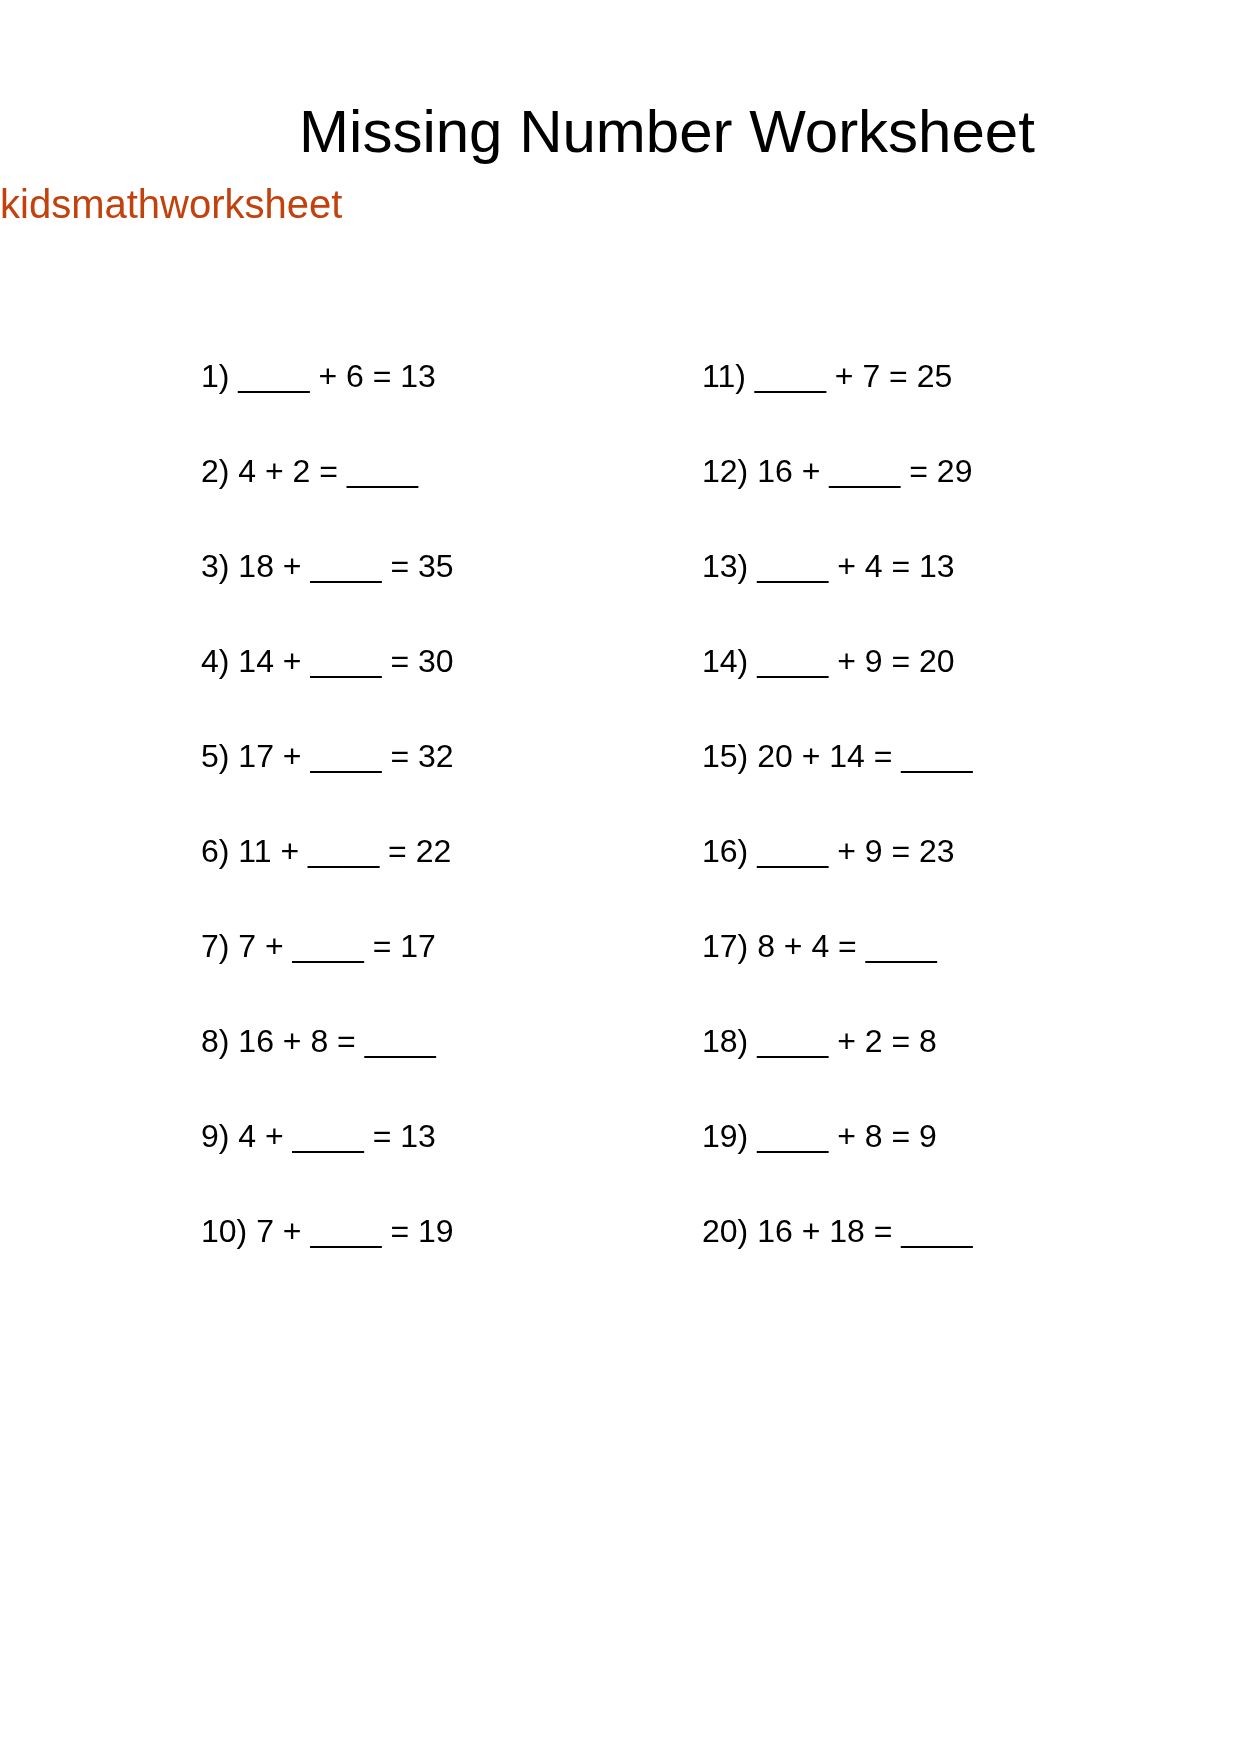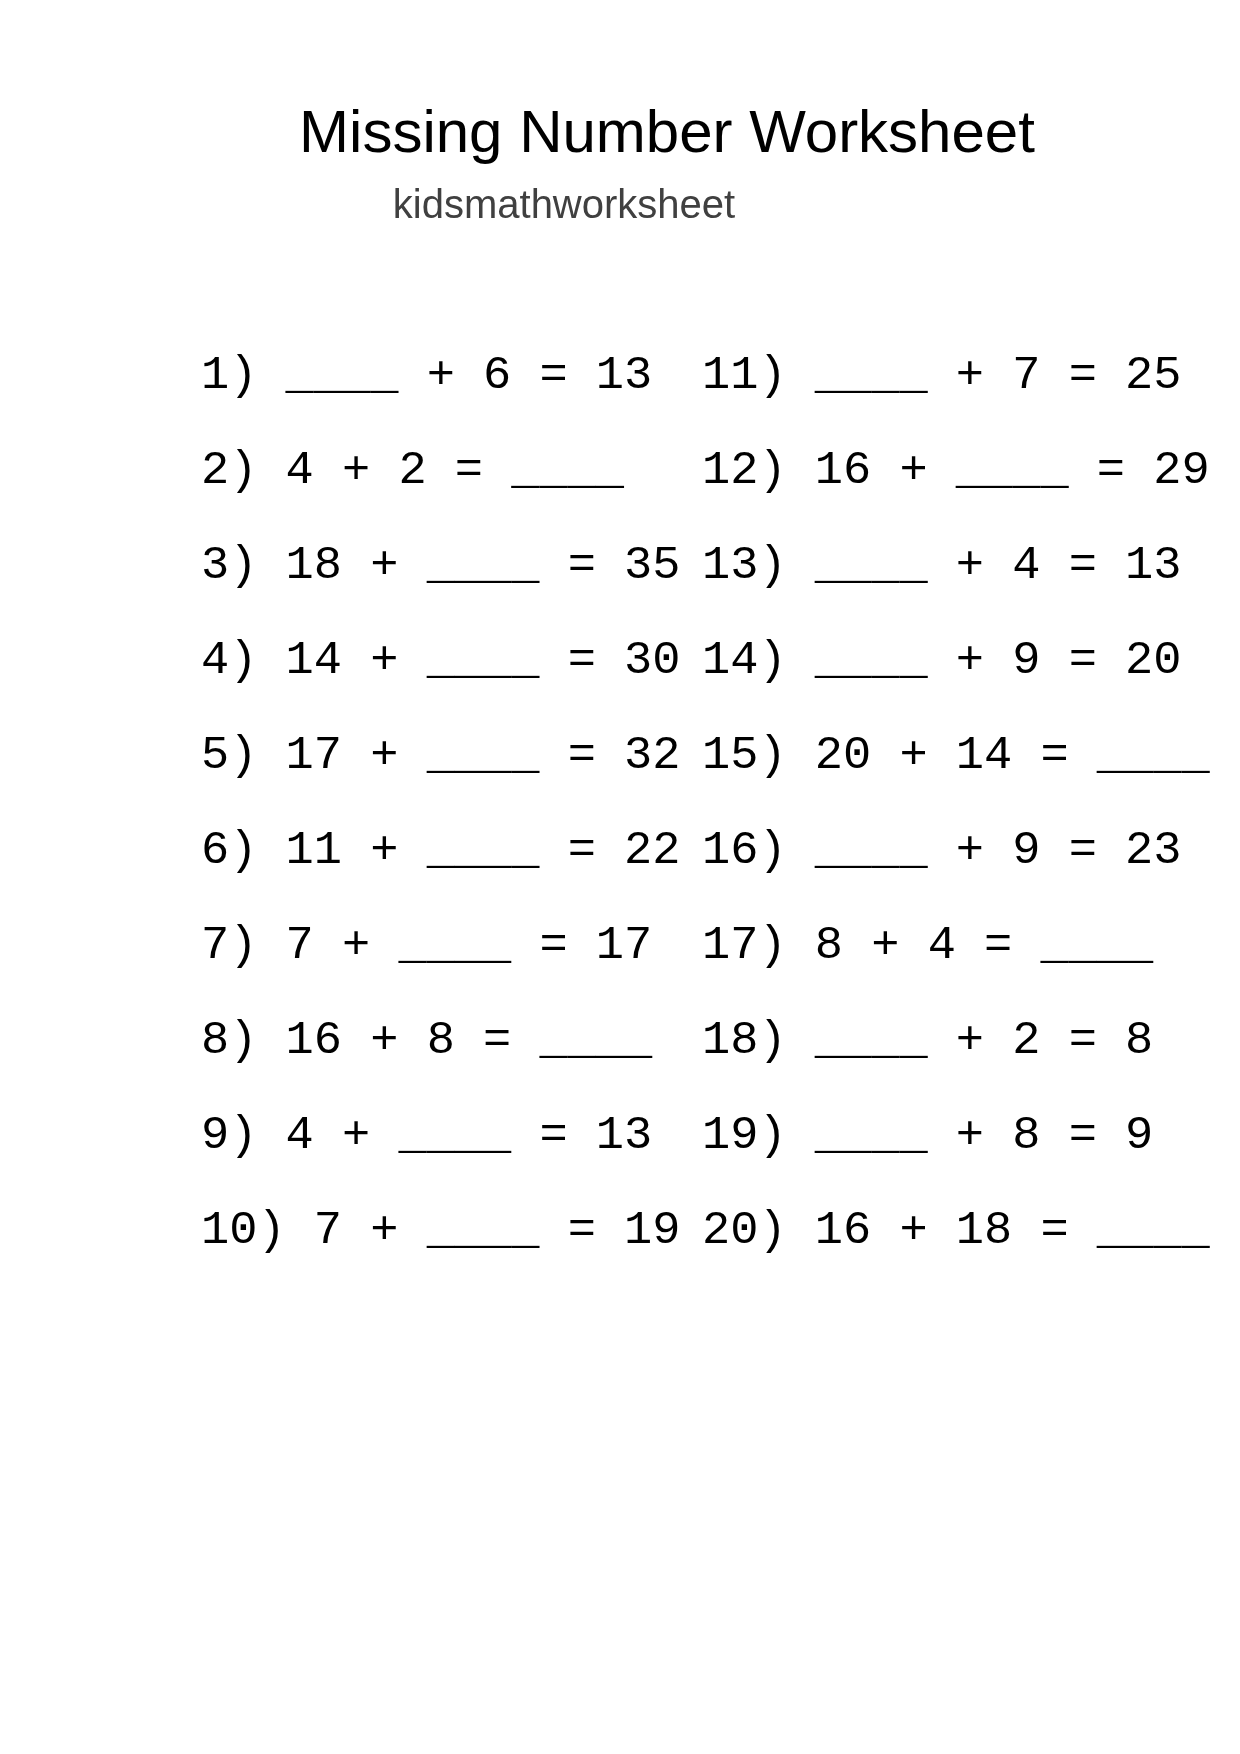--- a/index.html
+++ b/index.html
@@ -25,38 +25,36 @@
       line-height: 72px;
       font-weight: normal;
       margin: 0;
       white-space: nowrap;
     }
     .subtitle {
       position: absolute;
       left: 0;
       width: 1128px;
       top: 180px;
-      text-align: center;
       font-size: 40px;
       line-height: 48px;
-      color: #404040;
+      color: #c2410c;
       white-space: nowrap;
     }
     .column {
       position: absolute;
       top: 352px;
     }
     .column.left { left: 201px; }
     .column.right { left: 702px; }
     .problem {
-      font-size: 47px;
+      font-size: 32px;
       line-height: 48px;
       height: 95px;
       white-space: nowrap;
-      font-family: Liberation Mono, monospace;
     }
   </style>
 </head>
 <body>
 
 <h1 class="title">Missing Number Worksheet</h1>
 <div class="subtitle">kidsmathworksheet</div>
 
 <div class="column left">
   <div class="problem">1) ____ + 6 = 13</div>

